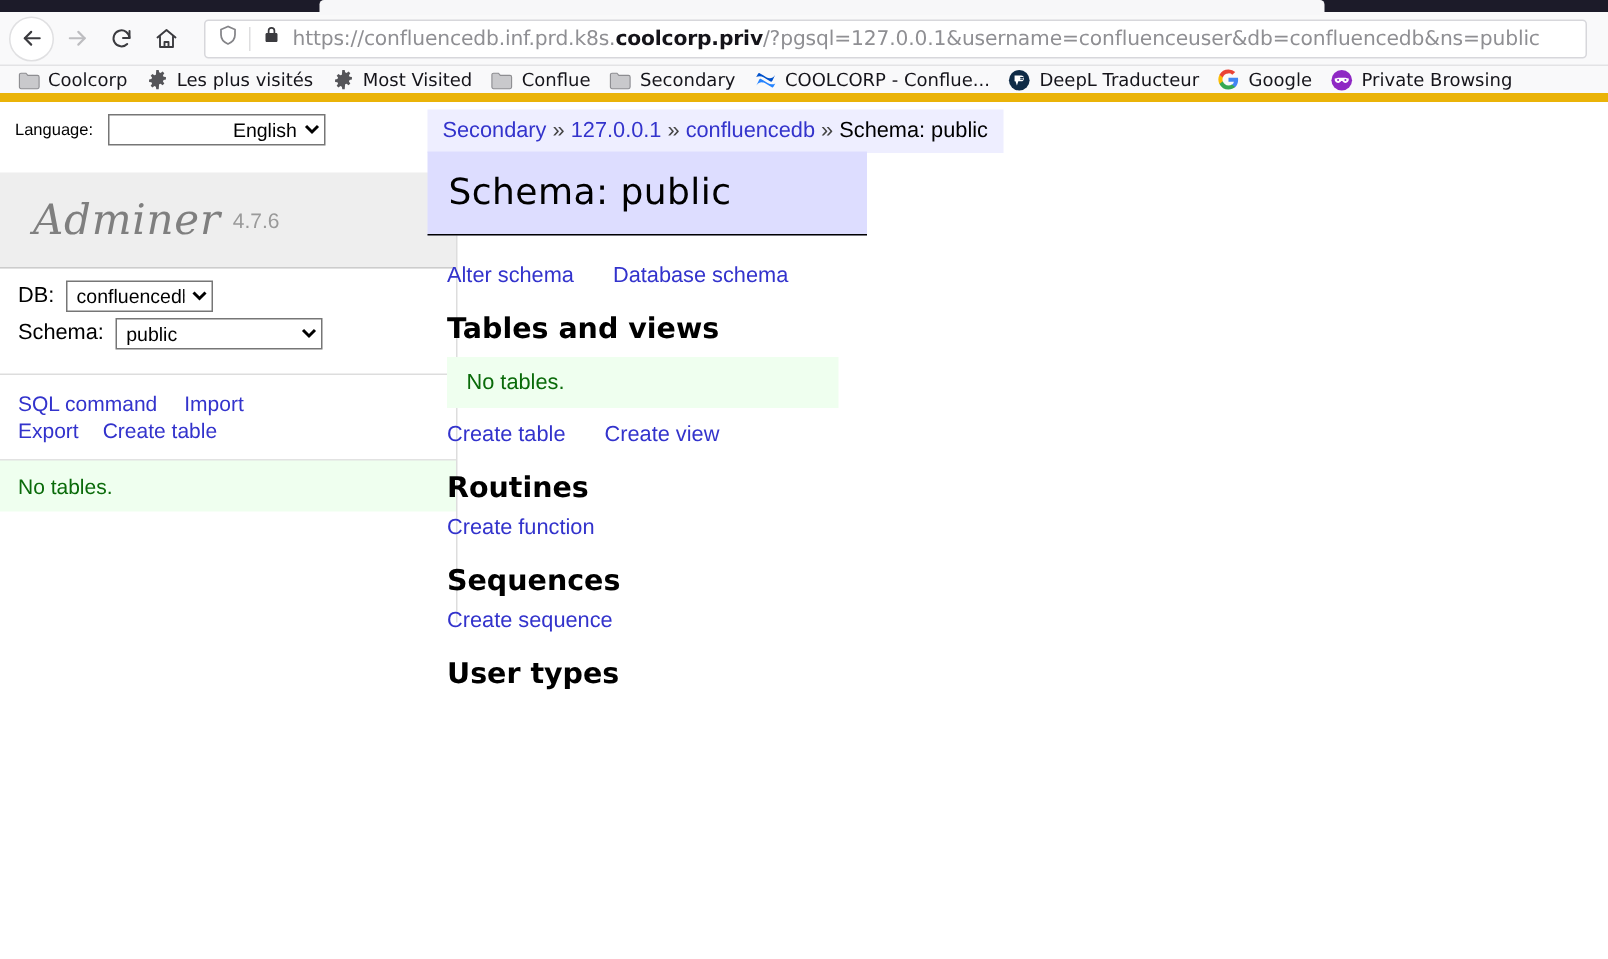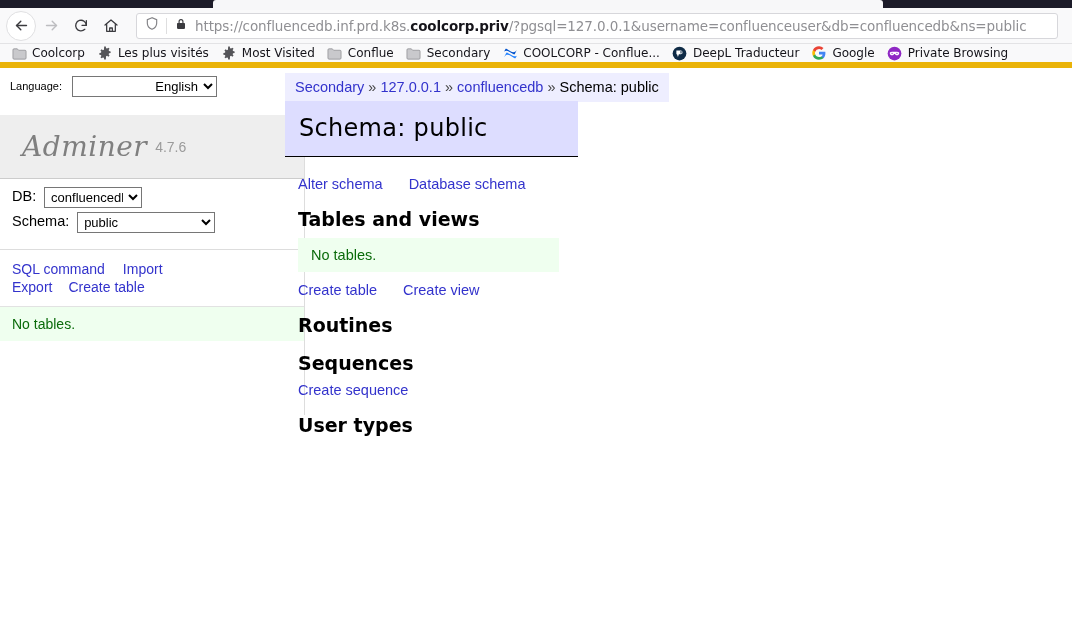--- a/index.html
+++ b/index.html
@@ -396,20 +396,23 @@
         <a href="#">Alter schema</a><a href="#">Database schema</a>
       </div>
 
       <h3>Tables and views</h3>
       <div class="main-msg">No tables.</div>
       <div class="link-row">
         <a href="#">Create table</a><a href="#">Create view</a>
       </div>
 
       <h3>Routines</h3>
+      <div class="link-row">
+        <a href="#">Create function</a>
+      </div>
 
       <h3>Sequences</h3>
       <div class="link-row">
         <a href="#">Create sequence</a>
       </div>
 
       <h3>User types</h3>
 
     </div>
   </div>

